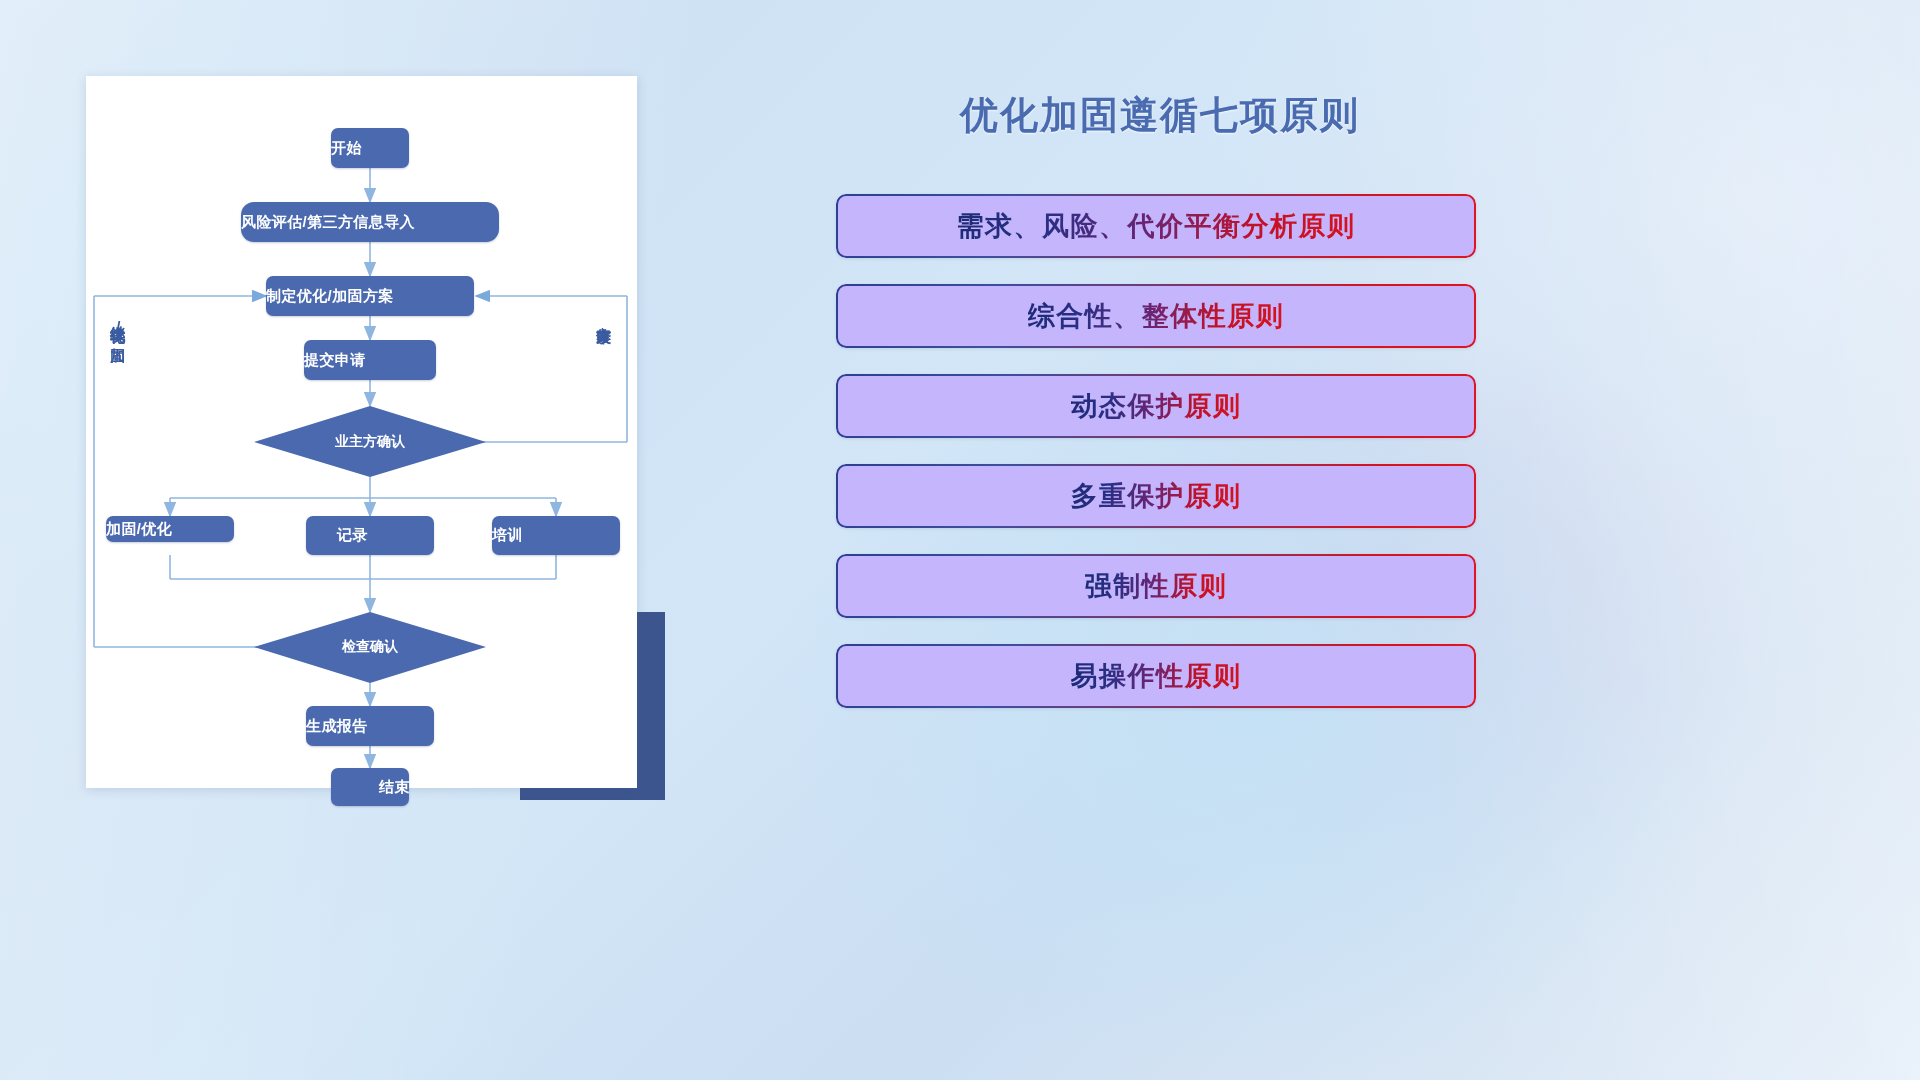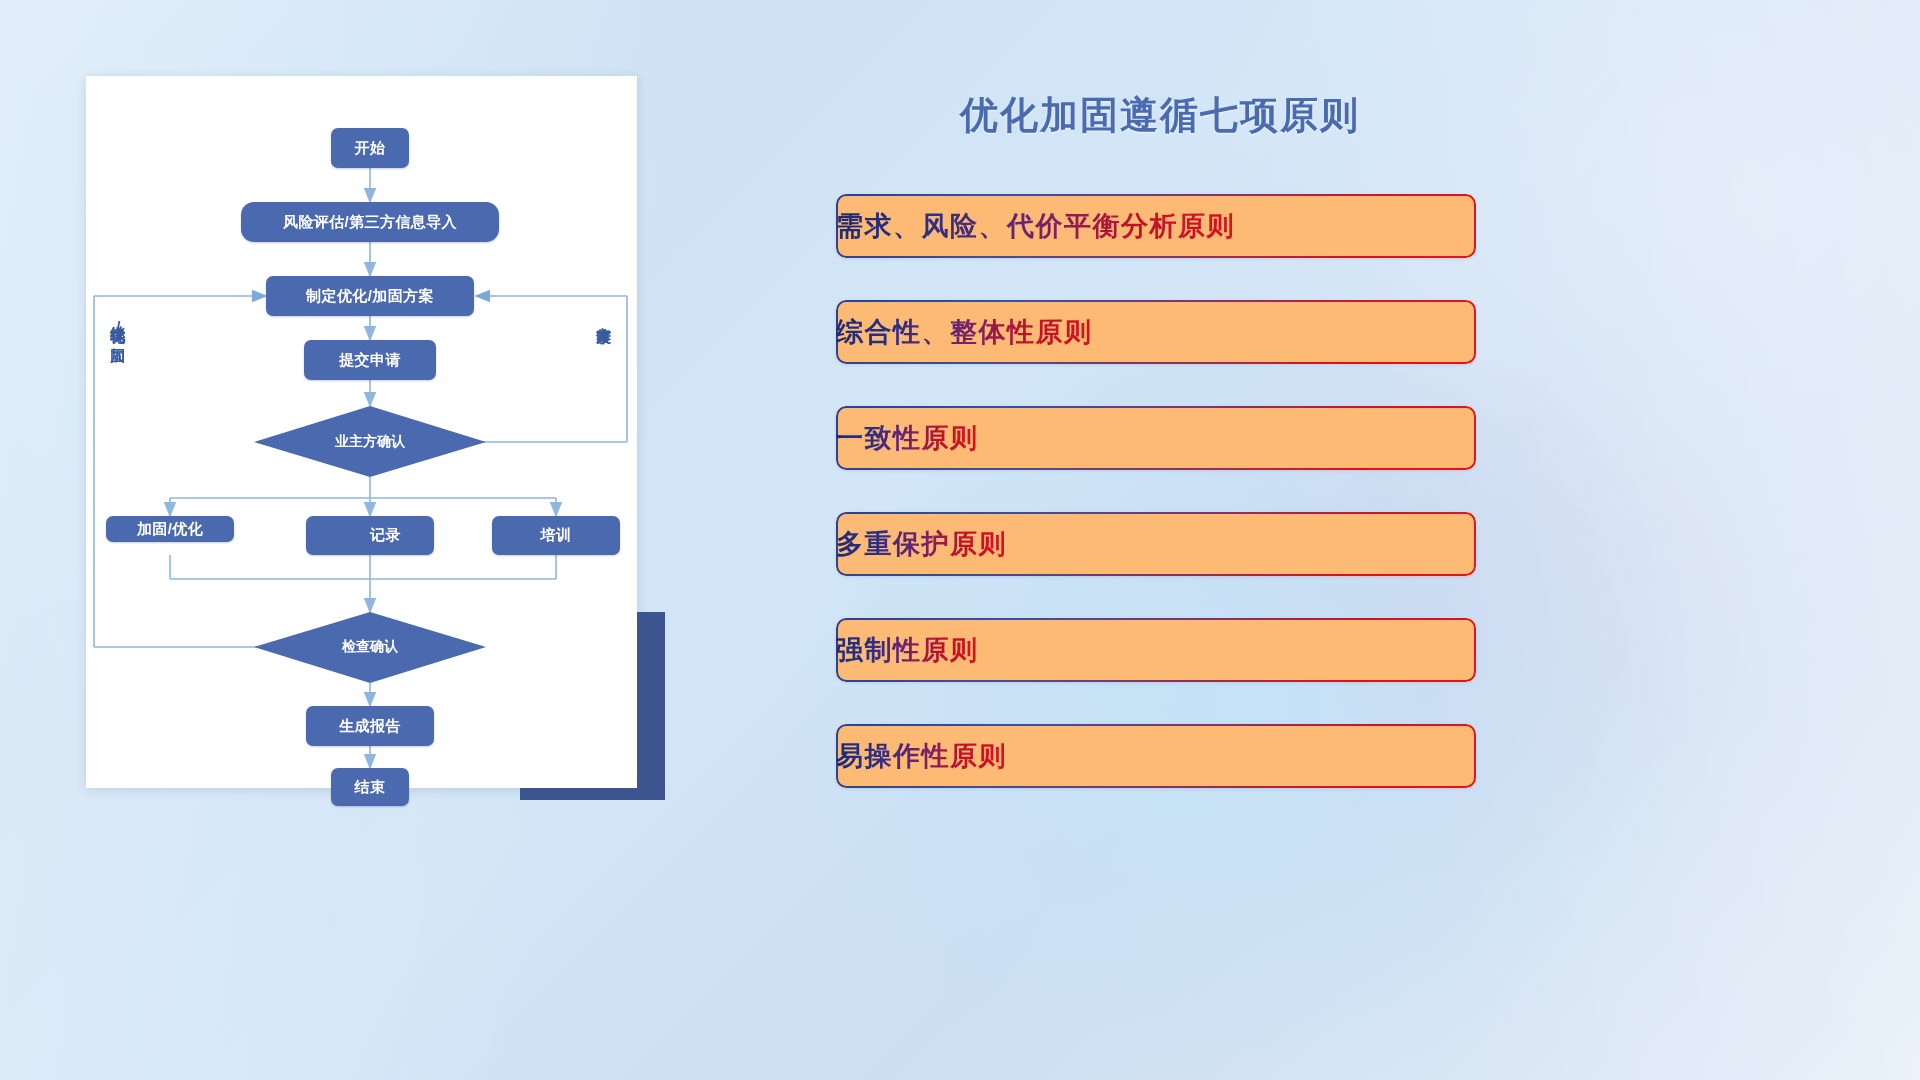--- a/index.html
+++ b/index.html
@@ -37,21 +37,21 @@
     background: #ffffff;
     box-shadow: 0 2px 10px rgba(60,90,140,0.18);
   }
   .fc-svg { position: absolute; left: 0; top: 0; width: 551px; height: 712px; }
 
   .node {
     position: absolute;
     background: #4a69af;
     color: #ffffff;
     border-radius: 7px;
-    display: flex; align-items: center; justify-content: center;
+    display: flex; align-items: center; 
     font-size: 15px; font-weight: bold;
     letter-spacing: 0.4px;
     white-space: nowrap;
     box-shadow: 0 1px 2px rgba(40,60,110,0.25);
   }
   .diamond-label {
     position: absolute;
     color: #ffffff;
     font-size: 14px; font-weight: bold;
     white-space: nowrap;
@@ -74,24 +74,24 @@
     text-align: center;
     font-size: 38px; font-weight: bold;
     color: #4a6bb0;
     letter-spacing: 2px;
     text-shadow: 0 1px 2px rgba(255,255,255,0.75);
   }
   .cards { position: absolute; left: 836px; top: 194px; width: 640px; }
   .pcard {
     position: relative;
     height: 64px;
-    margin-bottom: 42px;
+    margin-bottom: 26px;
     border-radius: 10px;
-    background: #fdba74;
-    display: flex; align-items: center; justify-content: flex-start;
+    background: #c4b5fd;
+    display: flex; align-items: center; justify-content: center;
     box-shadow: 0 1px 3px rgba(70,90,130,0.14);
   }
   .pcard::before {
     content: "";
     position: absolute; inset: 0;
     border-radius: 10px;
     padding: 1.8px;
     background: linear-gradient(112deg, #2c3f91 0%, #3d4f9e 26%, #8b3060 58%, #d71320 82%, #e11522 100%);
     -webkit-mask: linear-gradient(#000 0 0) content-box, linear-gradient(#000 0 0);
     -webkit-mask-composite: xor;
@@ -200,21 +200,21 @@
   </div>
 
   <div class="diamond-label" style="left:184px; top:558px; width:200px; height:26px;">
     <span>检查确认</span>
   </div>
 
   <div class="node" style="left:220px; top:630px; width:128px; height:40px;">
     <span>生成报告</span>
   </div>
 
-  <div class="node" style="left:245px; top:692px; width:78px; height:38px;">
+  <div class="node" style="left:245px; top:692px; width:78px; height:38px;padding-left:48px;">
     <span>结束</span>
   </div>
 
   <div class="vlabel" style="left:24px; top:238px; height:140px;">继续优化/加固</div>
 
   <div class="vlabel" style="left:510px; top:238px; height:100px;">方案修改</div>
 
 </div>
 
 <div class="panel-title">优化加固遵循七项原则</div>
@@ -223,21 +223,21 @@
 
   <div class="pcard">
     <span class="pcard-text">需求、风险、代价平衡分析原则</span>
   </div>
 
   <div class="pcard">
     <span class="pcard-text">综合性、整体性原则</span>
   </div>
 
   <div class="pcard">
-    <span class="pcard-text">一致性原则</span>
+    <span class="pcard-text">动态保护原则</span>
   </div>
 
   <div class="pcard">
     <span class="pcard-text">多重保护原则</span>
   </div>
 
 
   <div class="pcard">
     <span class="pcard-text">强制性原则</span>
   </div>

